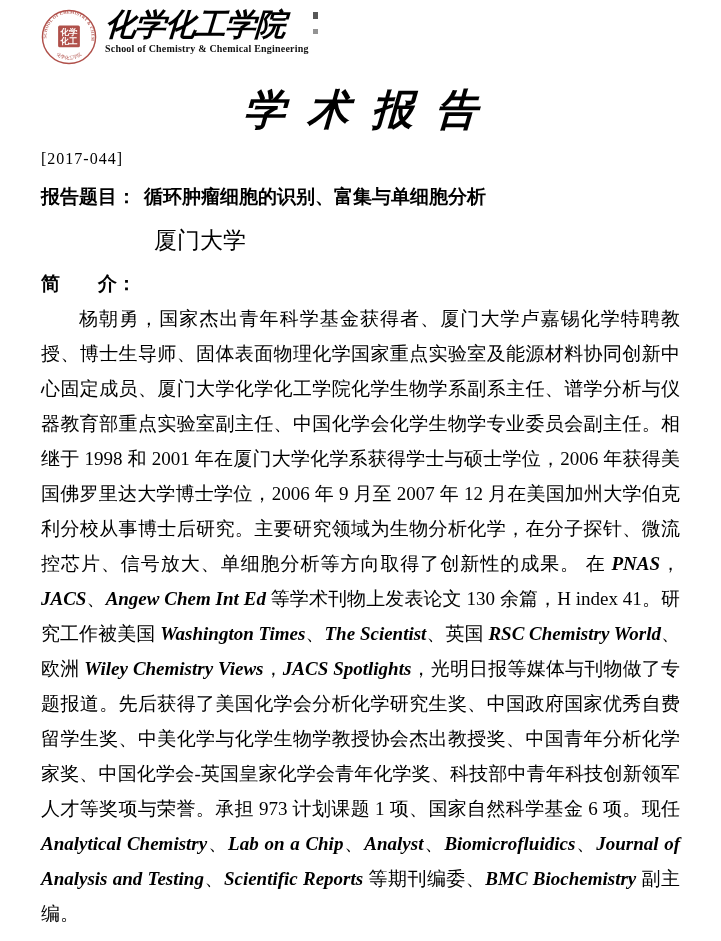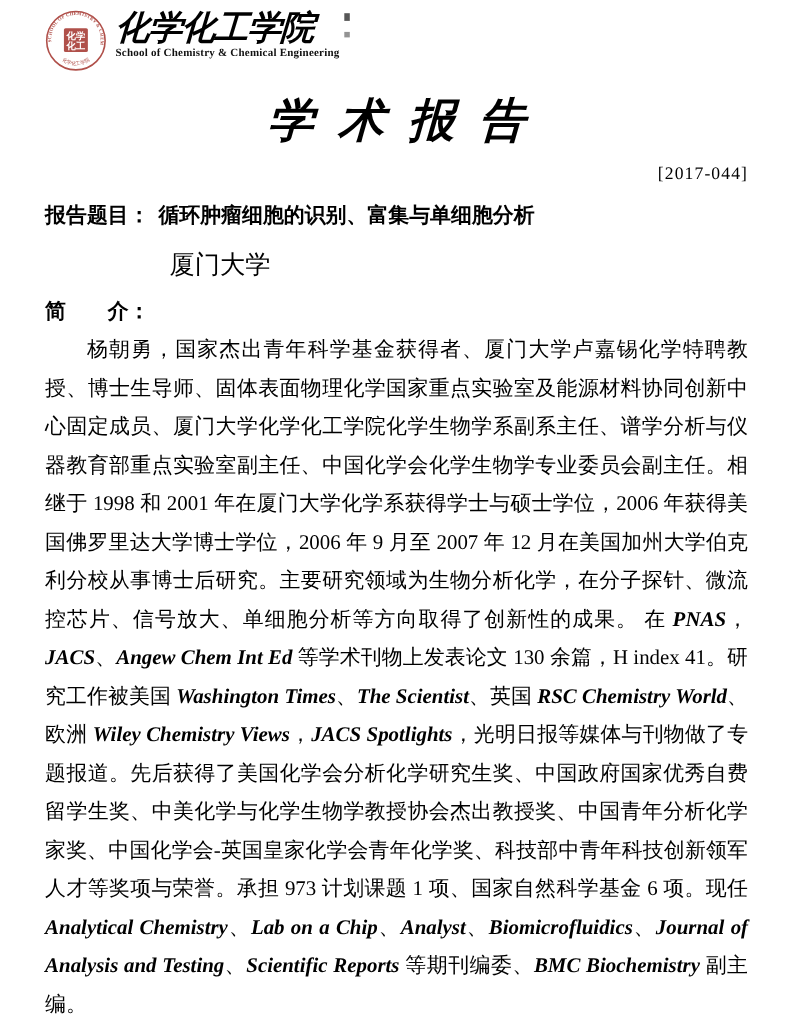--- a/index.html
+++ b/index.html
@@ -49,21 +49,21 @@
     font-family: "Liberation Serif", "DejaVu Serif", serif;
     font-weight: 700;
     font-style: italic;
     font-size: 42px;
     letter-spacing: 22px;
     text-indent: 22px;
     transform: skewX(-2deg);
   }
   .doc-number {
     margin-top: 12px;
-    text-align: right;
+    text-align: left;
     font-family: "Liberation Serif", "DejaVu Serif", serif;
     font-size: 16px;
     letter-spacing: 1px;
   }
 
   
   .field { margin-top: 17px; font-size: 19px; line-height: 24px; }
   .field .label {
     font-family: "Liberation Sans", "DejaVu Sans", sans-serif;
     font-weight: 700;

